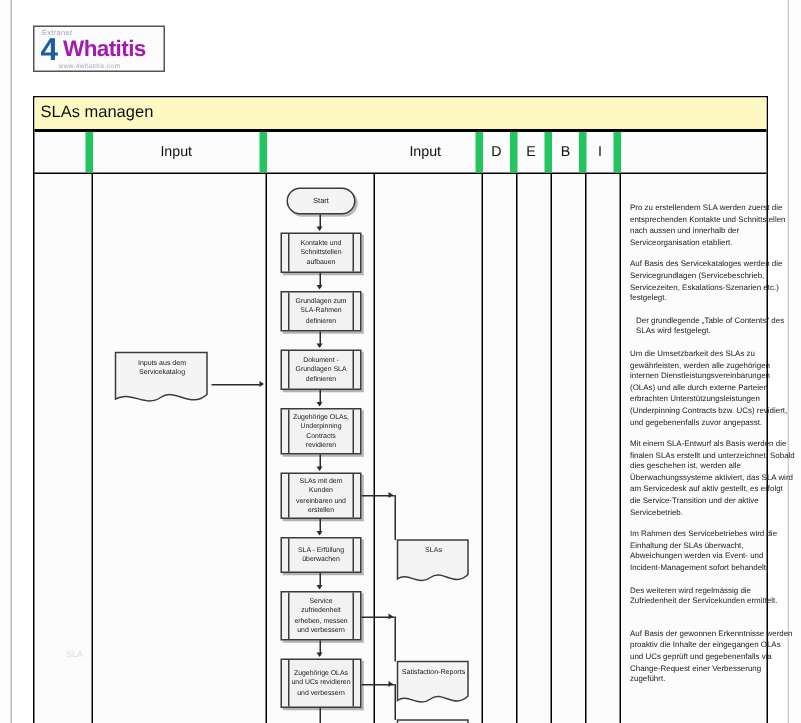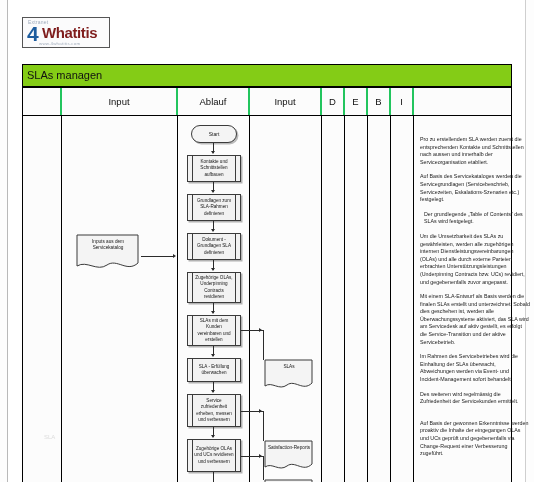--- a/index.html
+++ b/index.html
@@ -40,21 +40,21 @@
     font-size: 5px; color: #7f8fa6; letter-spacing: .2px;
     white-space: nowrap; opacity: .75;
   }
   #logo .l-four {
     position: absolute; left: 4px; top: 5px;
     font-size: 21px; font-weight: bold; color: #1d5c9e;
     line-height: 21px;
   }
   #logo .l-word {
     position: absolute; left: 19px; top: 7px;
-    font-size: 15px; font-weight: bold; color: #7f1d1d;
+    font-size: 15px; font-weight: bold; color: #a21caf;
     line-height: 16px; letter-spacing: -0.4px;
   }
   #logo .l-bot {
     position: absolute; left: 16px; bottom: 1px;
     font-size: 4.4px; color: #8a98ab; letter-spacing: .25px;
     white-space: nowrap; opacity: .8;
   }
 
   
   #table {
@@ -62,34 +62,34 @@
     left: 22px; top: 64px;
     width: 490px; height: 418px;
     border: 1px solid #000;
     border-bottom: none;
     background: #fcfcfc;
   }
   #title-row {
     position: relative;
     height: 23px;
     border-bottom: 2px solid #000;
-    background: #84cc16;
+    background: #fef9c3;
   }
   #title-row .title-txt {
     position: absolute; left: 4px; top: 4px;
     font-size: 11px; color: #111;
   }
   #head-row {
     position: relative;
     height: 28px;
     border-bottom: 1px solid #000;
   }
   .hcell {
     position: absolute; top: 0; height: 27px;
-    border-right: 2px solid #22c55e;
+    border-right: 5px solid #22c55e;
     display: flex; align-items: center; justify-content: center;
     font-size: 9.5px; color: #111;
   }
   .hcell.nb { border-right: 1px solid #000; }
 
   #body-row { position: relative; height: 366px; }
   .bcell {
     position: absolute; top: 0; height: 366px;
     border-right: 1px solid #000;
   }
@@ -205,21 +205,20 @@
 
   <div id="table">
 
     <div id="title-row">
       <span class="title-txt">SLAs managen</span>
     </div>
 
     <div id="head-row">
       <div class="hcell c-num"></div>
       <div class="hcell c-in">Input</div>
-      <div class="hcell c-ab">Ablauf</div>
       <div class="hcell c-out">Input</div>
       <div class="hcell c-d">D</div>
       <div class="hcell c-e">E</div>
       <div class="hcell c-b">B</div>
       <div class="hcell c-i">I</div>
     </div>
 
     <div id="body-row">
       <div class="bcell c-num"></div>
       <div class="bcell c-in"></div>

